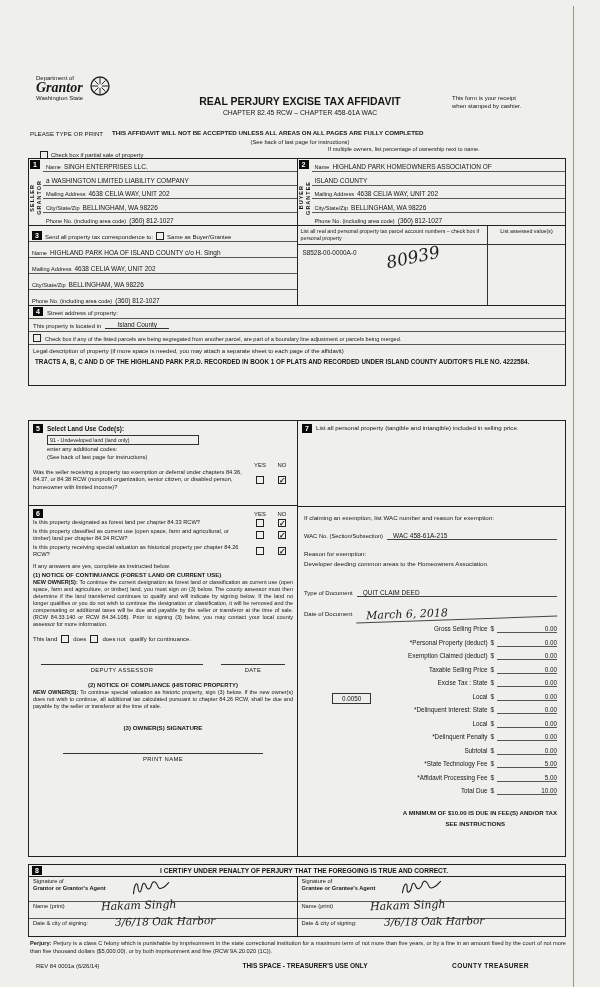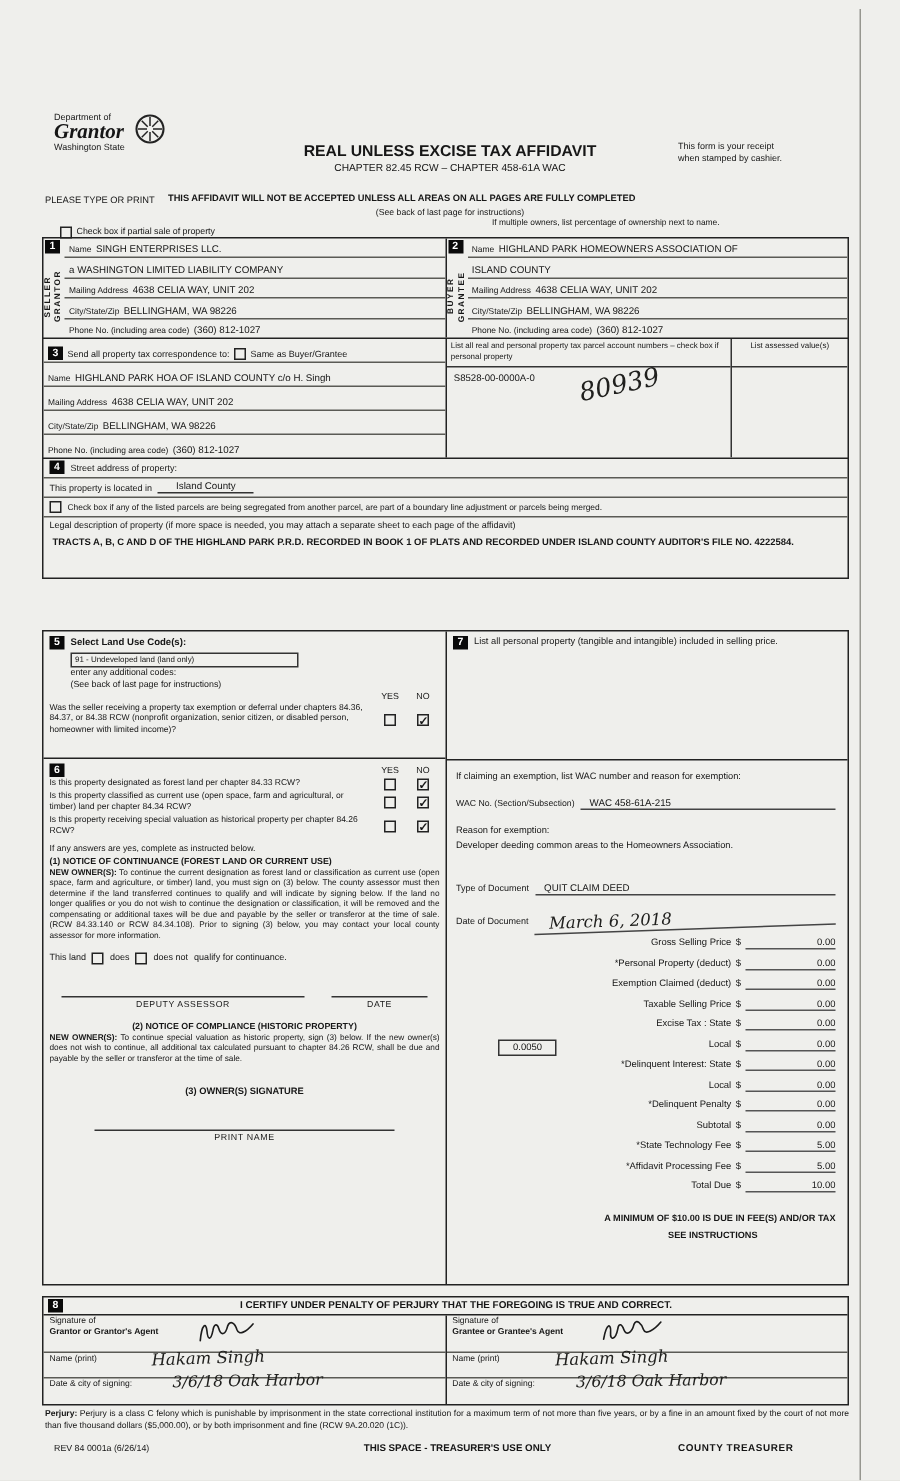--- a/index.html
+++ b/index.html
@@ -160,21 +160,21 @@
           <line x1="4" y1="12" x2="10" y2="12"></line>
             <line x1="14" y1="12" x2="20" y2="12"></line>
           <line x1="6.5" y1="6.5" x2="10.5" y2="10.5"></line>
             <line x1="13.5" y1="13.5" x2="17.5" y2="17.5"></line>
           <line x1="17.5" y1="6.5" x2="13.5" y2="10.5"></line>
             <line x1="10.5" y1="13.5" x2="6.5" y2="17.5"></line>
         </g>
       </svg>
     </span>
   </div>
-  <div class="abs title b ctr">REAL UNLESS EXCISE TAX AFFIDAVIT</div>
+  <div class="abs title b ctr">REAL PERJURY EXCISE TAX AFFIDAVIT</div>
   <div class="abs chapter ctr">CHAPTER 82.45 RCW – CHAPTER 458-61A WAC</div>
   <div class="abs receipt">
     <div>This form is your receipt</div>
     <div>when stamped by cashier.</div>
   </div>
   <div class="abs ptp">PLEASE TYPE OR PRINT</div>
   <div class="abs warn b">THIS AFFIDAVIT WILL NOT BE ACCEPTED UNLESS ALL AREAS ON ALL PAGES ARE FULLY COMPLETED</div>
   <div class="abs seeback ctr">(See back of last page for instructions)</div>
   <div class="abs multi">If multiple owners, list percentage of ownership next to name.</div>
   <div class="abs partial">

